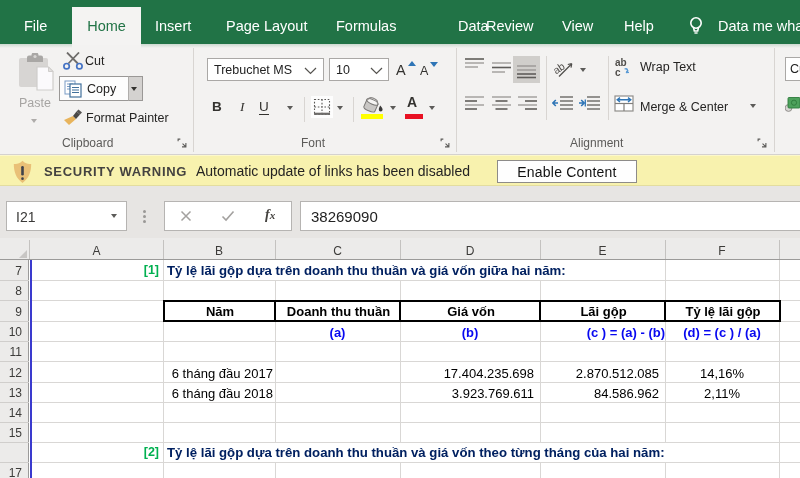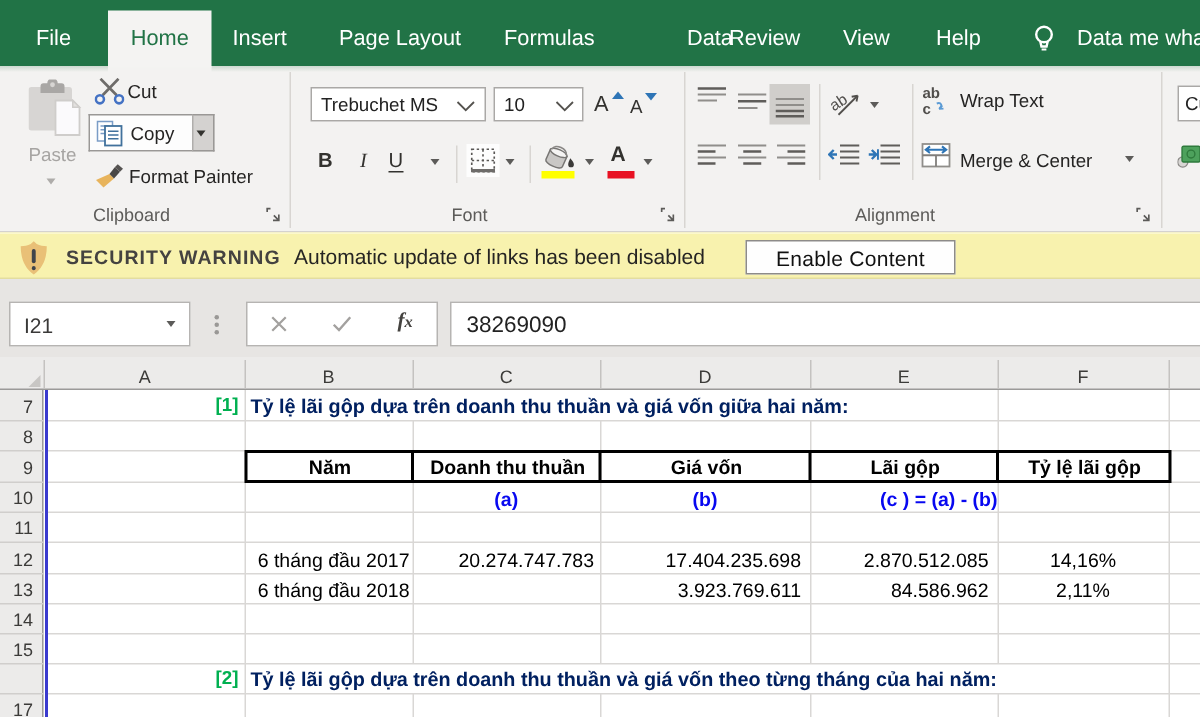--- a/index.html
+++ b/index.html
@@ -385,23 +385,23 @@
 
     <span class="cell" style="left:165px;width:110px;top:66px;text-align:center;font-weight:bold;">Năm</span>
     <span class="cell" style="left:402px;width:138px;top:66px;text-align:center;font-weight:bold;">Giá vốn</span>
     <span class="cell" style="left:277px;width:123px;top:66px;text-align:center;font-weight:bold;">Doanh thu thuần</span>
     <span class="cell" style="left:542px;width:123px;top:66px;text-align:center;font-weight:bold;">Lãi gộp</span>
     <span class="cell" style="left:667px;width:112px;top:66px;text-align:center;font-weight:bold;">Tỷ lệ lãi gộp</span>
 
     <span class="cell blue" style="left:275px;width:125px;top:87px;text-align:center;font-weight:bold;">(a)</span>
     <span class="cell blue" style="left:400px;width:140px;top:87px;text-align:center;font-weight:bold;">(b)</span>
     <span class="cell blue" style="left:540px;width:125px;top:87px;text-align:right;font-weight:bold;">(c ) = (a) - (b)</span>
+    <span class="cell blue" style="left:665px;width:114px;top:87px;text-align:center;font-weight:bold;">(d) = (c ) / (a)</span>
 
     <span class="cell num" style="left:163px;width:110px;top:128px;">6 tháng đầu 2017</span>
-    <span class="cell num" style="left:275px;width:121px;top:128px;">20.274.747.783</span>
     <span class="cell num" style="left:400px;width:134px;top:128px;">17.404.235.698</span>
     <span class="cell num" style="left:540px;width:119px;top:128px;">2.870.512.085</span>
     <span class="cell" style="left:665px;width:114px;top:128px;text-align:center;">14,16%</span>
 
     <span class="cell num" style="left:163px;width:110px;top:148px;">6 tháng đầu 2018</span>
     <span class="cell num" style="left:400px;width:134px;top:148px;">3.923.769.611</span>
     <span class="cell num" style="left:540px;width:119px;top:148px;">84.586.962</span>
     <span class="cell" style="left:665px;width:114px;top:148px;text-align:center;">2,11%</span>
 
     <span class="cell grn" style="left:30px;width:129px;top:207px;text-align:right;">[2]</span>

